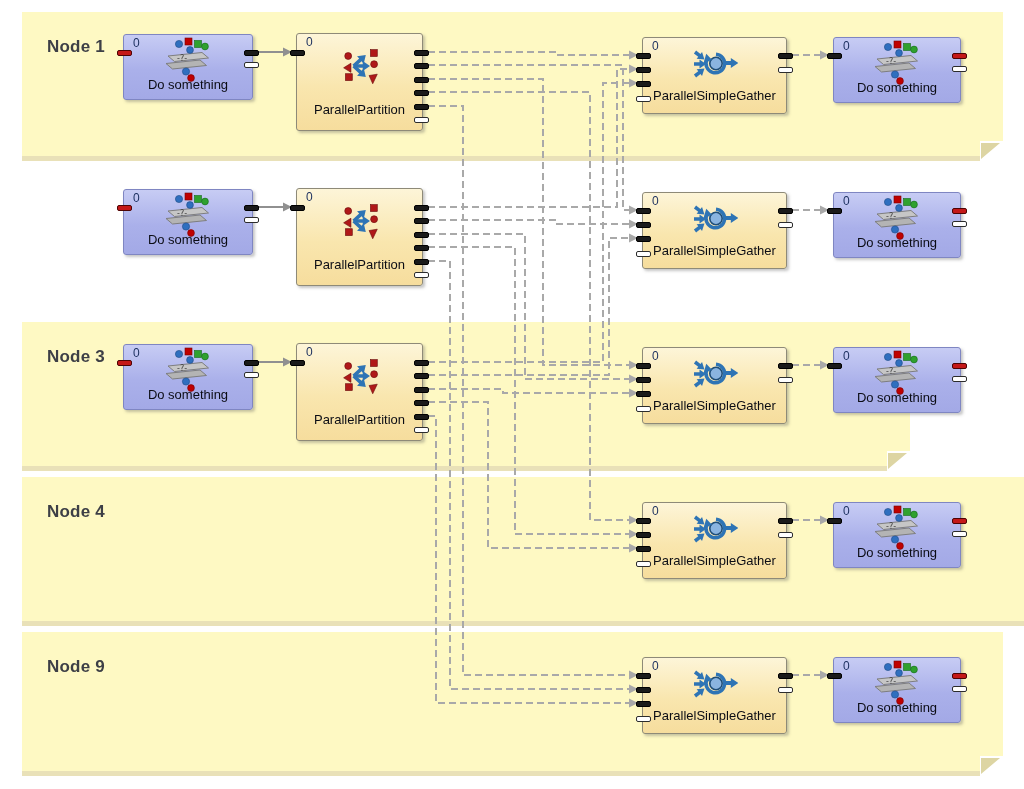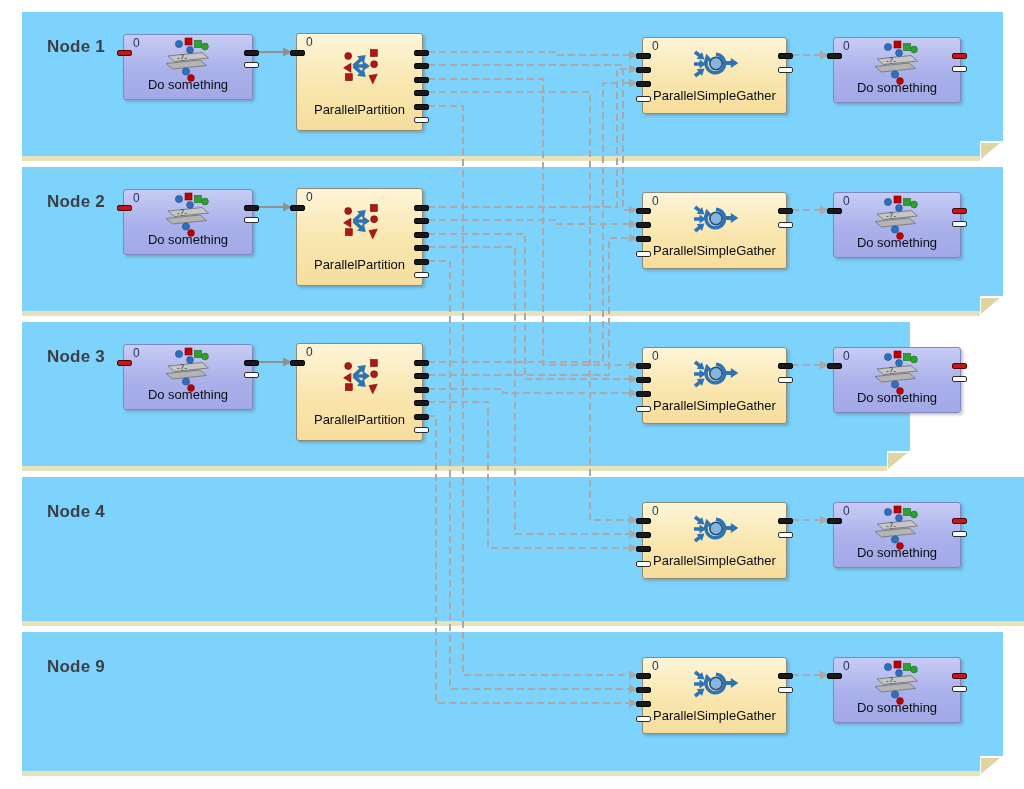--- a/index.html
+++ b/index.html
@@ -1,20 +1,20 @@
 <!DOCTYPE html>
 <html><head>
 <meta charset="utf-8">
 <style>
   html,body{margin:0;padding:0;background:#ffffff;}
   #canvas{
     position:relative;width:1024px;height:789px;background:#ffffff;
     font-family:"Liberation Sans",sans-serif;overflow:hidden;
   }
-  .lane{position:absolute;background:#7dd3fc;}
+  .lane{position:absolute;background:#fef9c3;}
   .lane-strip{position:absolute;left:0;right:0;bottom:0;height:5px;background:#e9e1b8;}
   .lane-fold{position:absolute;right:0;bottom:0;width:23px;height:20px;background:#ffffff;}
   .lane-fold svg{position:absolute;left:1px;top:2px;display:block;}
   .node-label{position:absolute;left:25px;top:25px;font-size:17px;font-weight:bold;color:#3d3f46;letter-spacing:.2px;}
   #wire-layer{position:absolute;left:0;top:0;z-index:2;}
   #wire-layer polyline{fill:none;}
   #wire-layer .dashed{stroke:#a9a9a9;stroke-width:2;stroke-dasharray:7 4;}
   #wire-layer .solid{stroke:#909090;stroke-width:2;}
   #wire-layer .head-dashed{fill:#a9a9a9;stroke:none;}
   #wire-layer .head-solid{fill:#909090;stroke:none;}
@@ -87,29 +87,20 @@
 <div id="canvas">
     <div class="lane" style="left: 22px; top: 12px; width: 981px; height: 149px;">
       <div class="lane-strip"></div>
       <div class="lane-fold">
         <svg width="20" height="17">
           <polygon points="0,0 19,0 0,16" fill="#ddd5a3"></polygon>
         </svg>
       </div>
       <div class="node-label">Node 1</div>
     </div>
-    <div class="lane" style="left: 22px; top: 167px; width: 981px; height: 149px;">
-      <div class="lane-strip"></div>
-      <div class="lane-fold">
-        <svg width="20" height="17">
-          <polygon points="0,0 19,0 0,16" fill="#ddd5a3"></polygon>
-        </svg>
-      </div>
-      <div class="node-label">Node 2</div>
-    </div>
     <div class="lane" style="left: 22px; top: 322px; width: 888px; height: 149px;">
       <div class="lane-strip"></div>
       <div class="lane-fold">
         <svg width="20" height="17">
           <polygon points="0,0 19,0 0,16" fill="#ddd5a3"></polygon>
         </svg>
       </div>
       <div class="node-label">Node 3</div>
     </div>
     <div class="lane" style="left: 22px; top: 477px; width: 996px; height: 149px; padding-left: 29px;">

